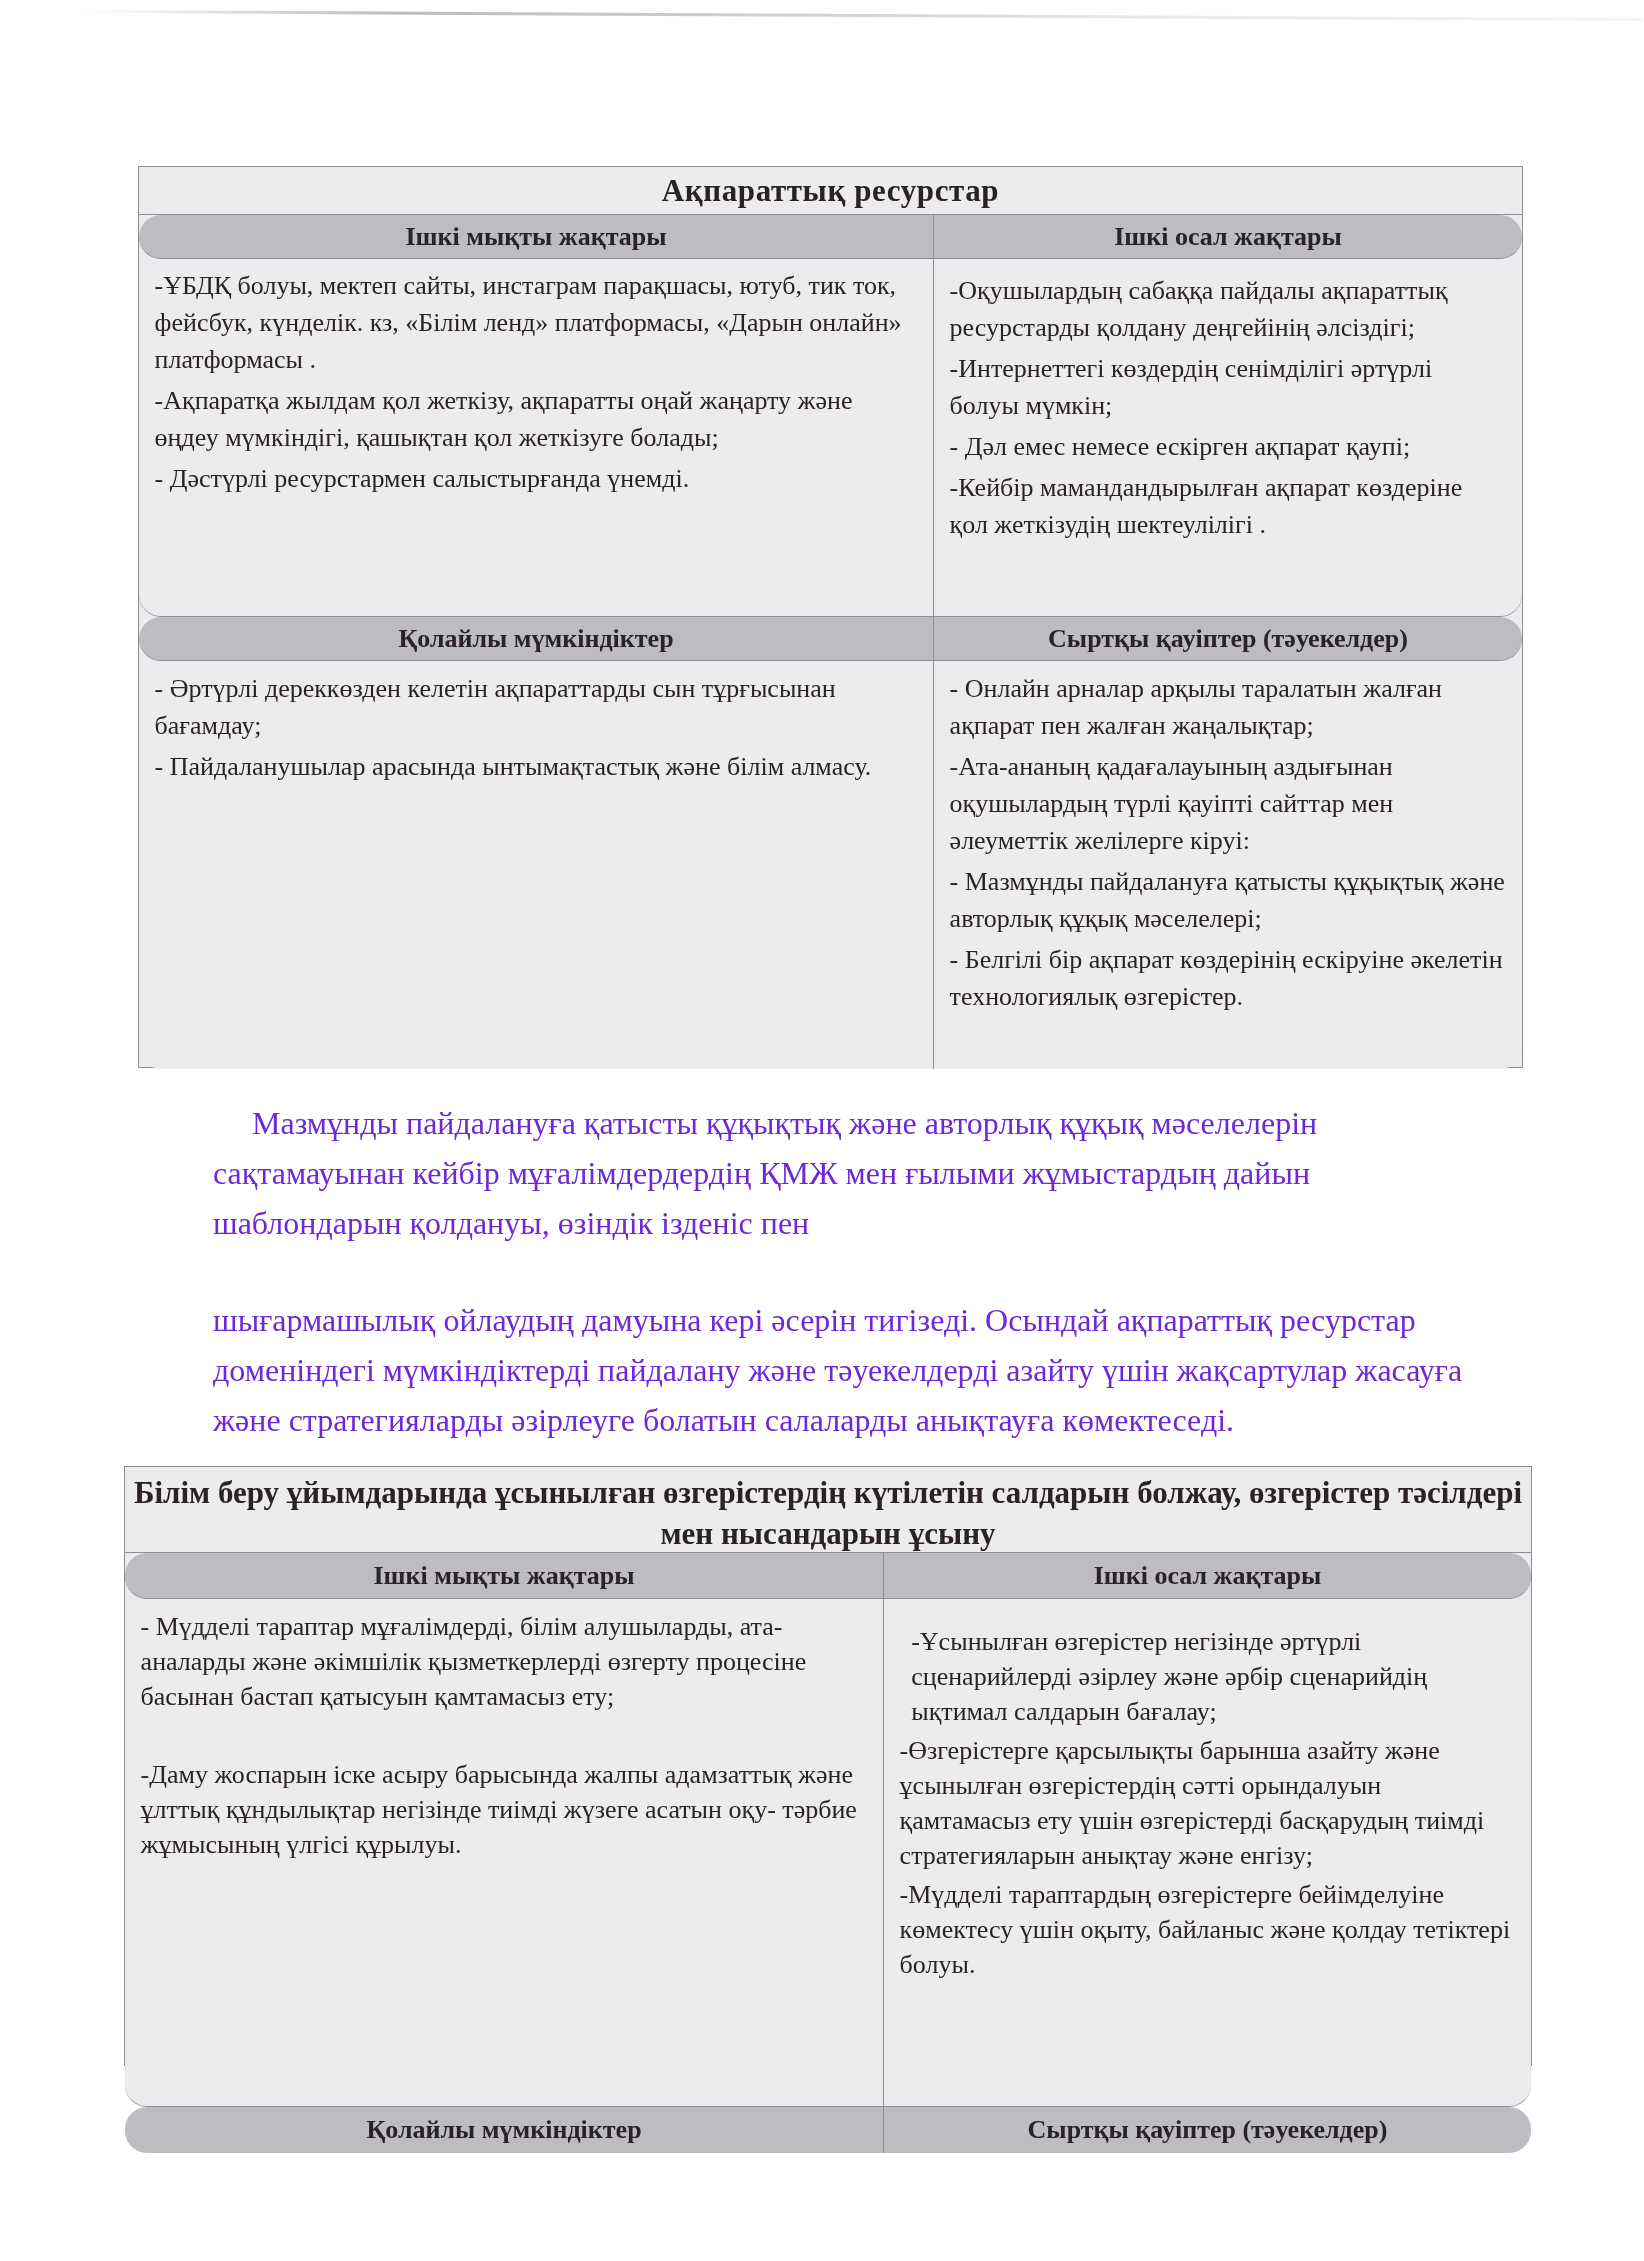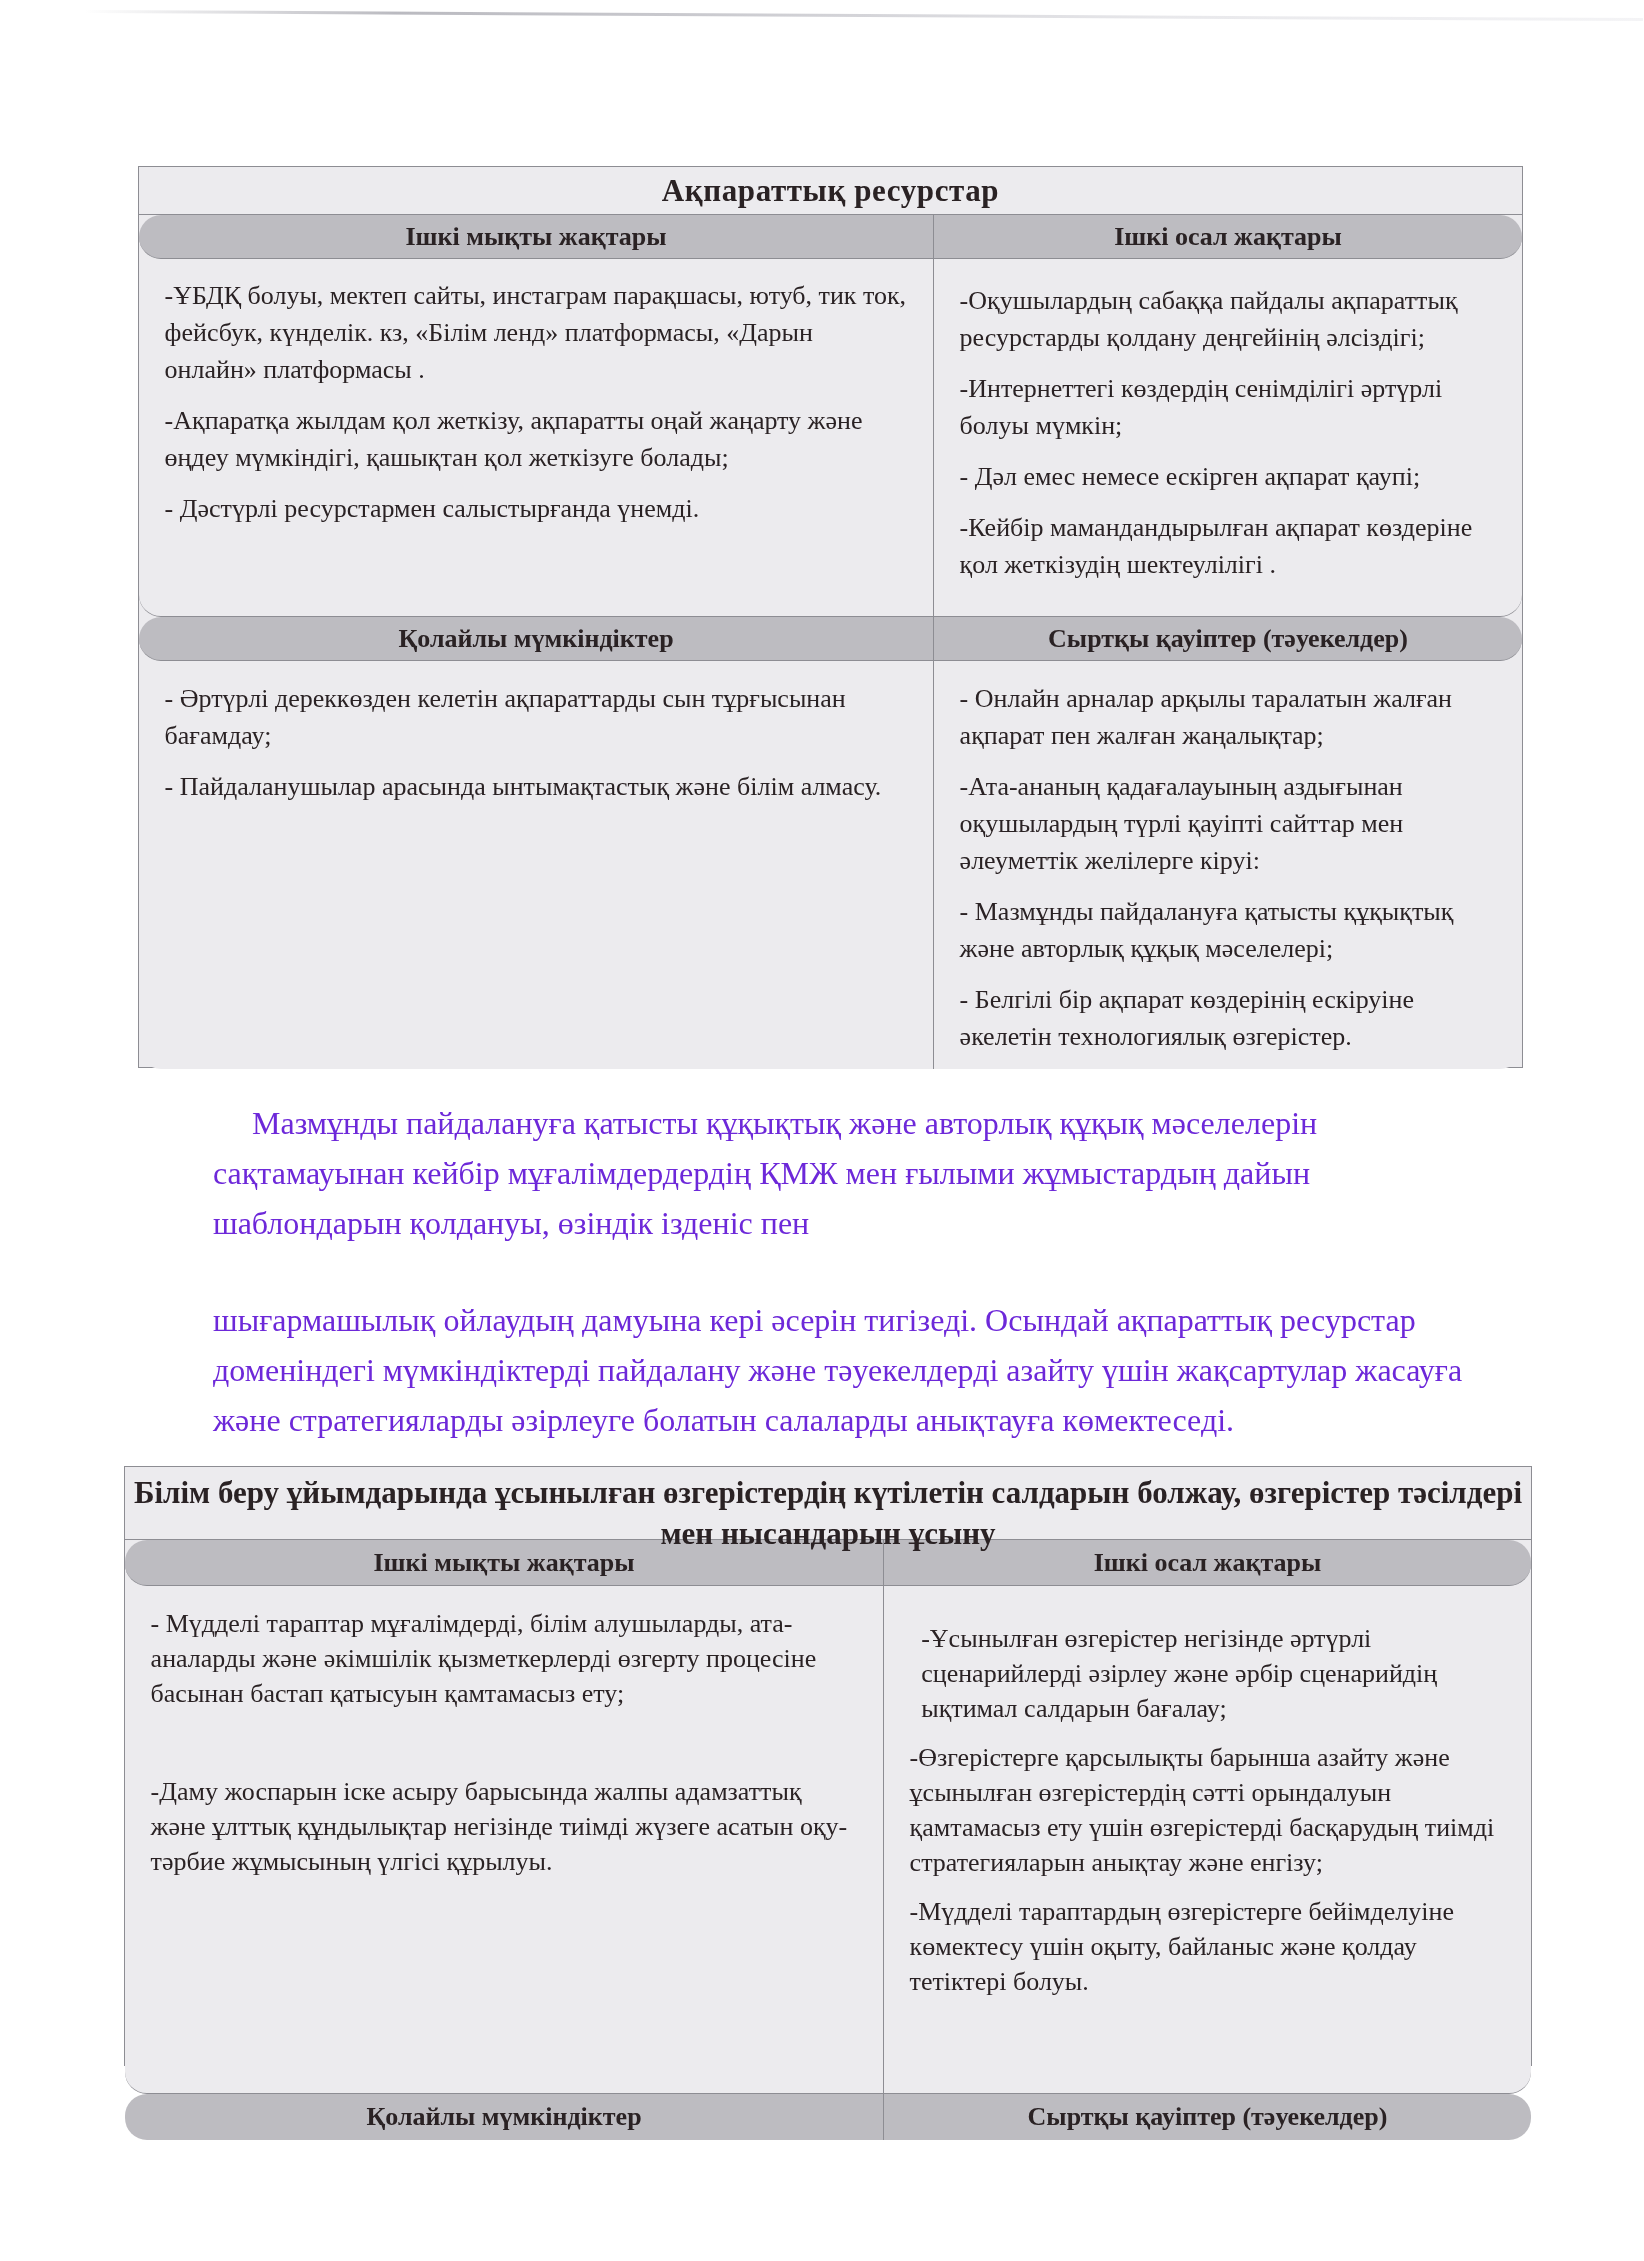--- a/index.html
+++ b/index.html
@@ -32,21 +32,21 @@
     border-bottom: 1.9px solid #8d8d93;
   }
   .hdr .cell {
     font-weight: bold; text-align: center;
     display: flex; align-items: center; justify-content: center;
   }
   .cell { box-sizing: border-box; }
   .cell.left { border-right: 1.9px solid #8d8d93; }
   .body-row { background: #ecebee; }
   .body-row .cell { padding: 5.2px 11.6px; }
-  .para { margin: 14px; }
+  .para { margin: 4px; }
 
   
   #t1 { left: 138px; top: 166px; width: 1385px; height: 902px; }
   #t1 .title { height: 48px; font-size: 31px; line-height: 48px; letter-spacing: 0.6px; }
   #t1 .left { width: 795px; }
   #t1 .right { flex: 1; }
   #t1 .hdr { height: 44px; font-size: 26px; }
   #t1 .body1 { height: 358px; }
   #t1 .body2 { height: 408px; border-bottom: none; }
   #t1 .body-row .cell { font-size: 26px; line-height: 37px; }
@@ -55,21 +55,21 @@
   
   .textblock {
     position: absolute; left: 213px; width: 1288px;
     font-size: 32px; line-height: 50px; color: #6d28d9;
   }
   #p1 { top: 1066px; text-indent: 39px; }
   #p2 { top: 1263px; }
 
   
   #t2 { left: 124px; top: 1466px; width: 1408px; height: 600px; }
-  #t2 .title { height: 73px; font-size: 31px; line-height: 41px; padding-top: 5.2px; }
+  #t2 .title { height: 86px; font-size: 31px; line-height: 41px; padding-top: 5.2px; }
   #t2 .left { width: 759px; }
   #t2 .right { flex: 1; }
   #t2 .hdr { height: 46px; font-size: 26px; }
   #t2 .body1 { height: 508px; }
   #t2 .body-row .cell { font-size: 26px; line-height: 35px; }
   #t2 .hdr2 { border-bottom: none; }
   .gap { height: 35px; }
 </style>
 </head>
 <body>

